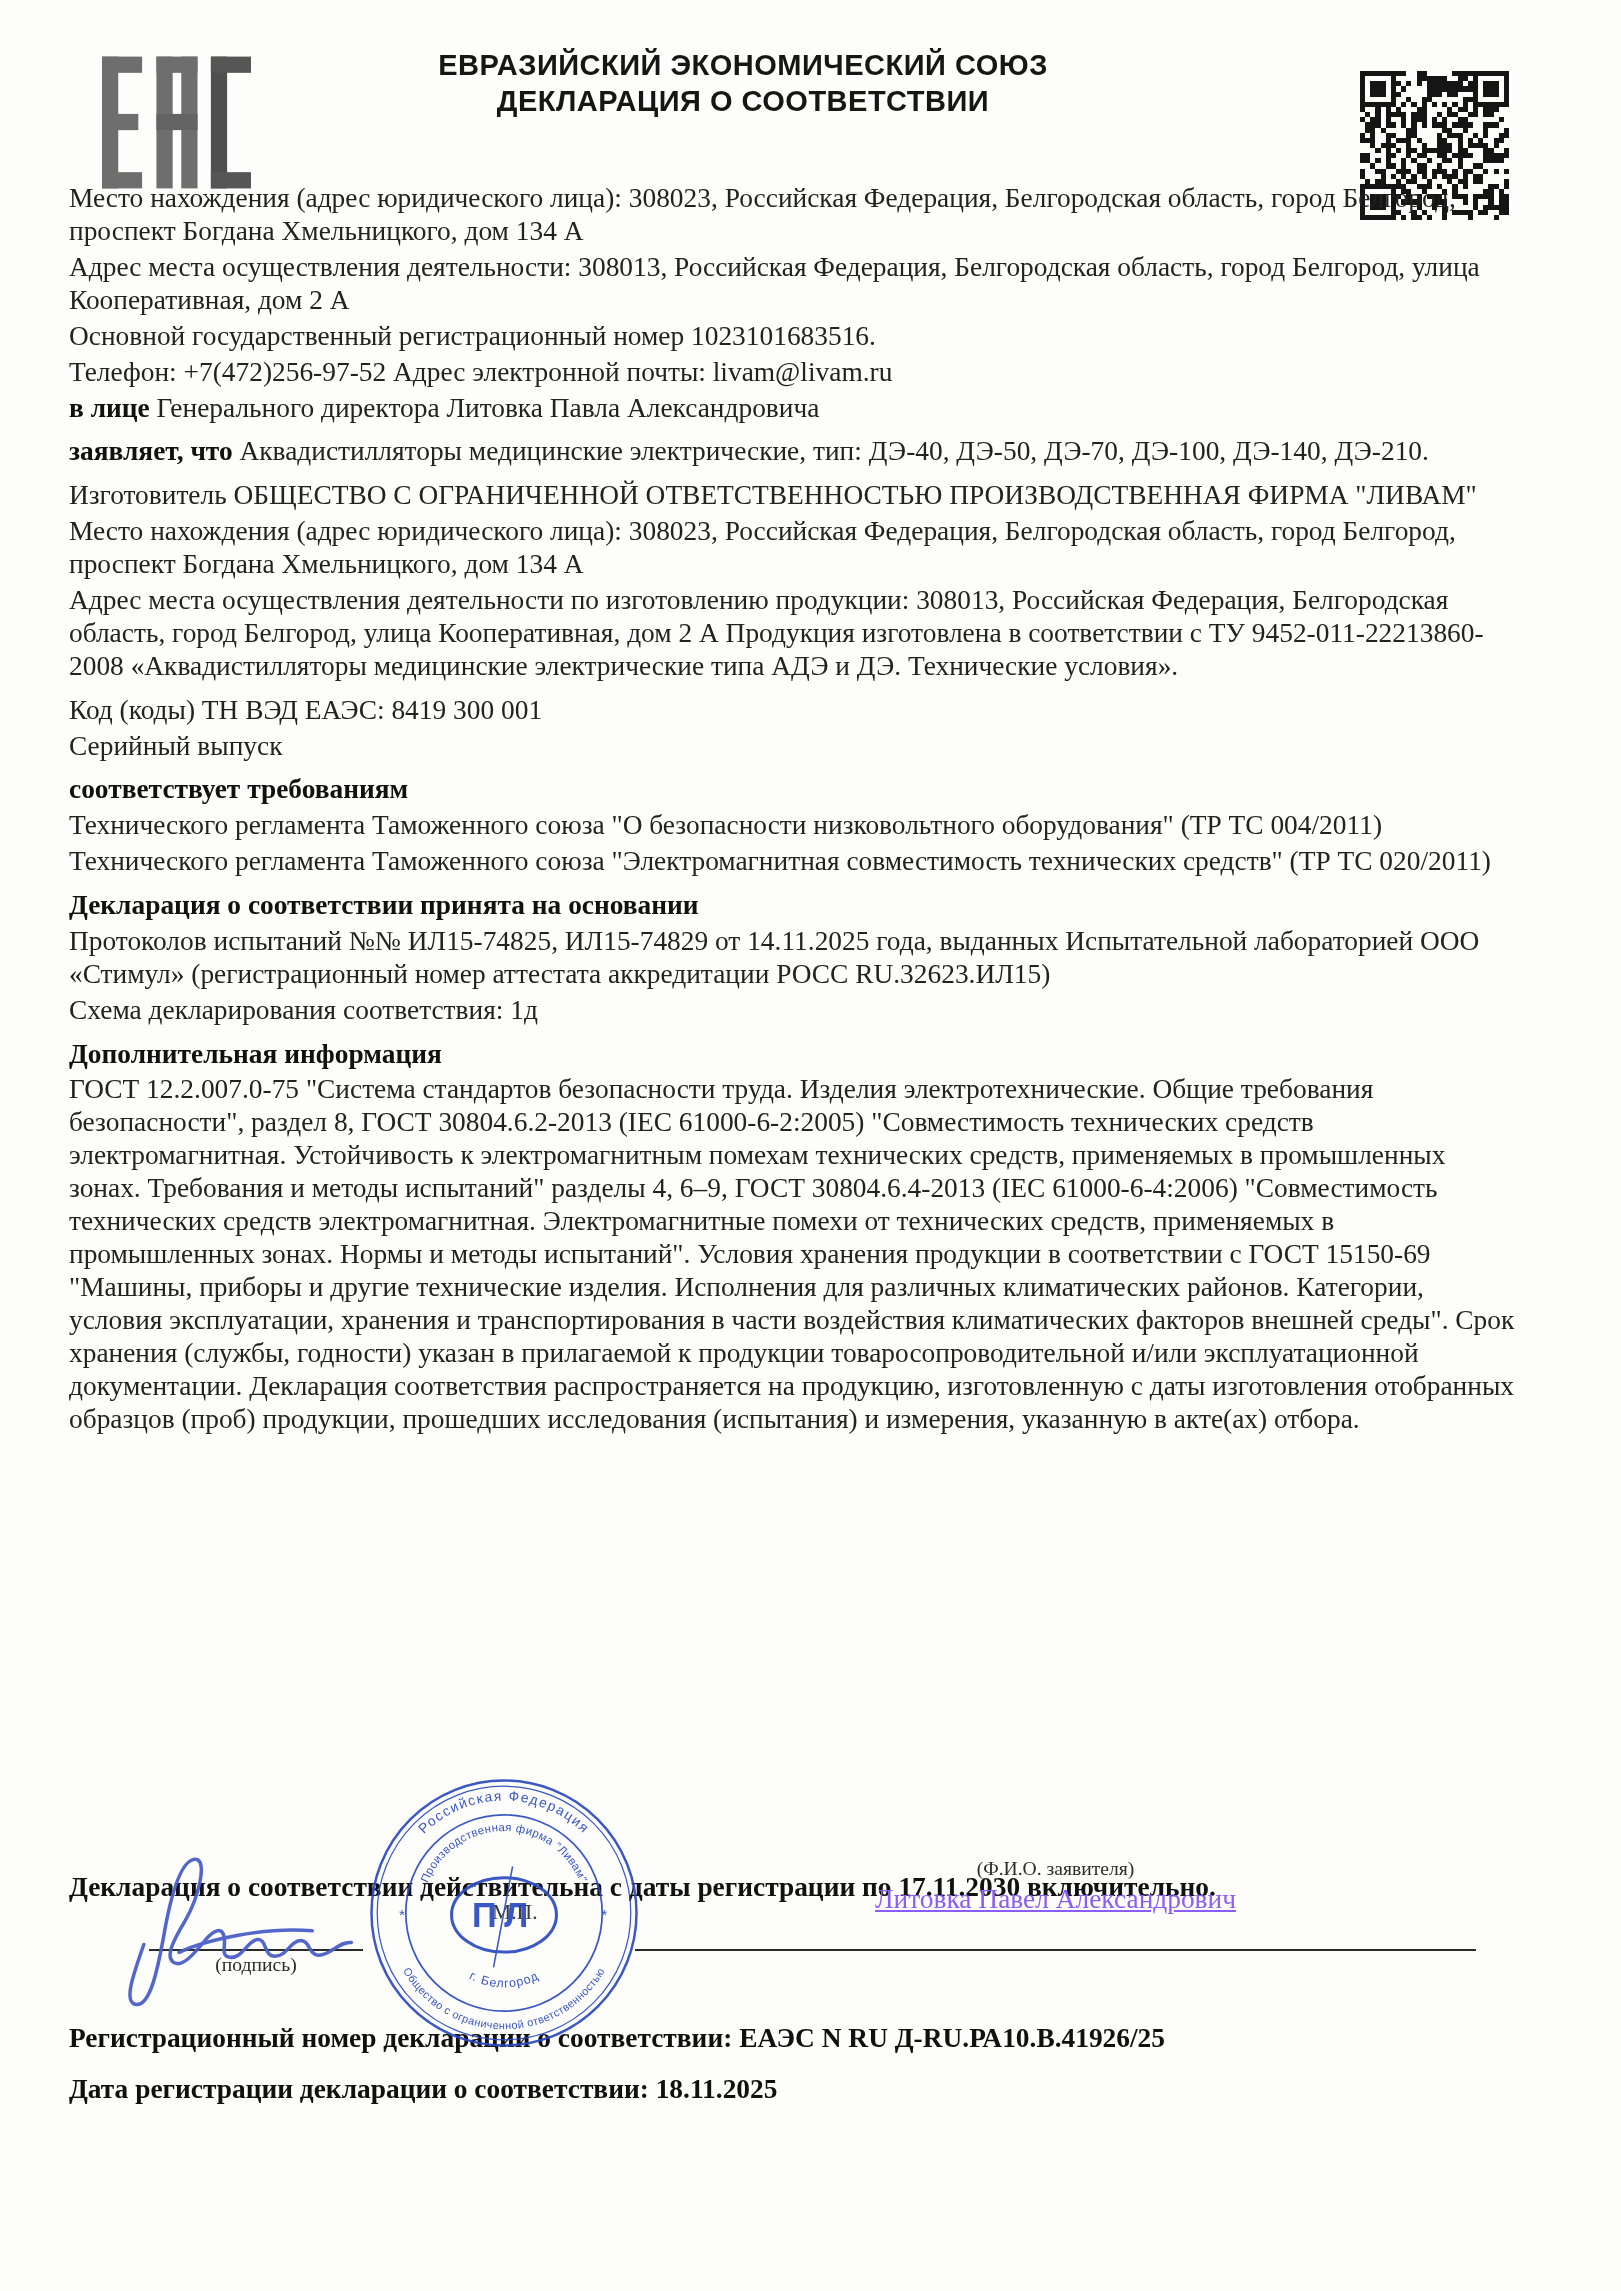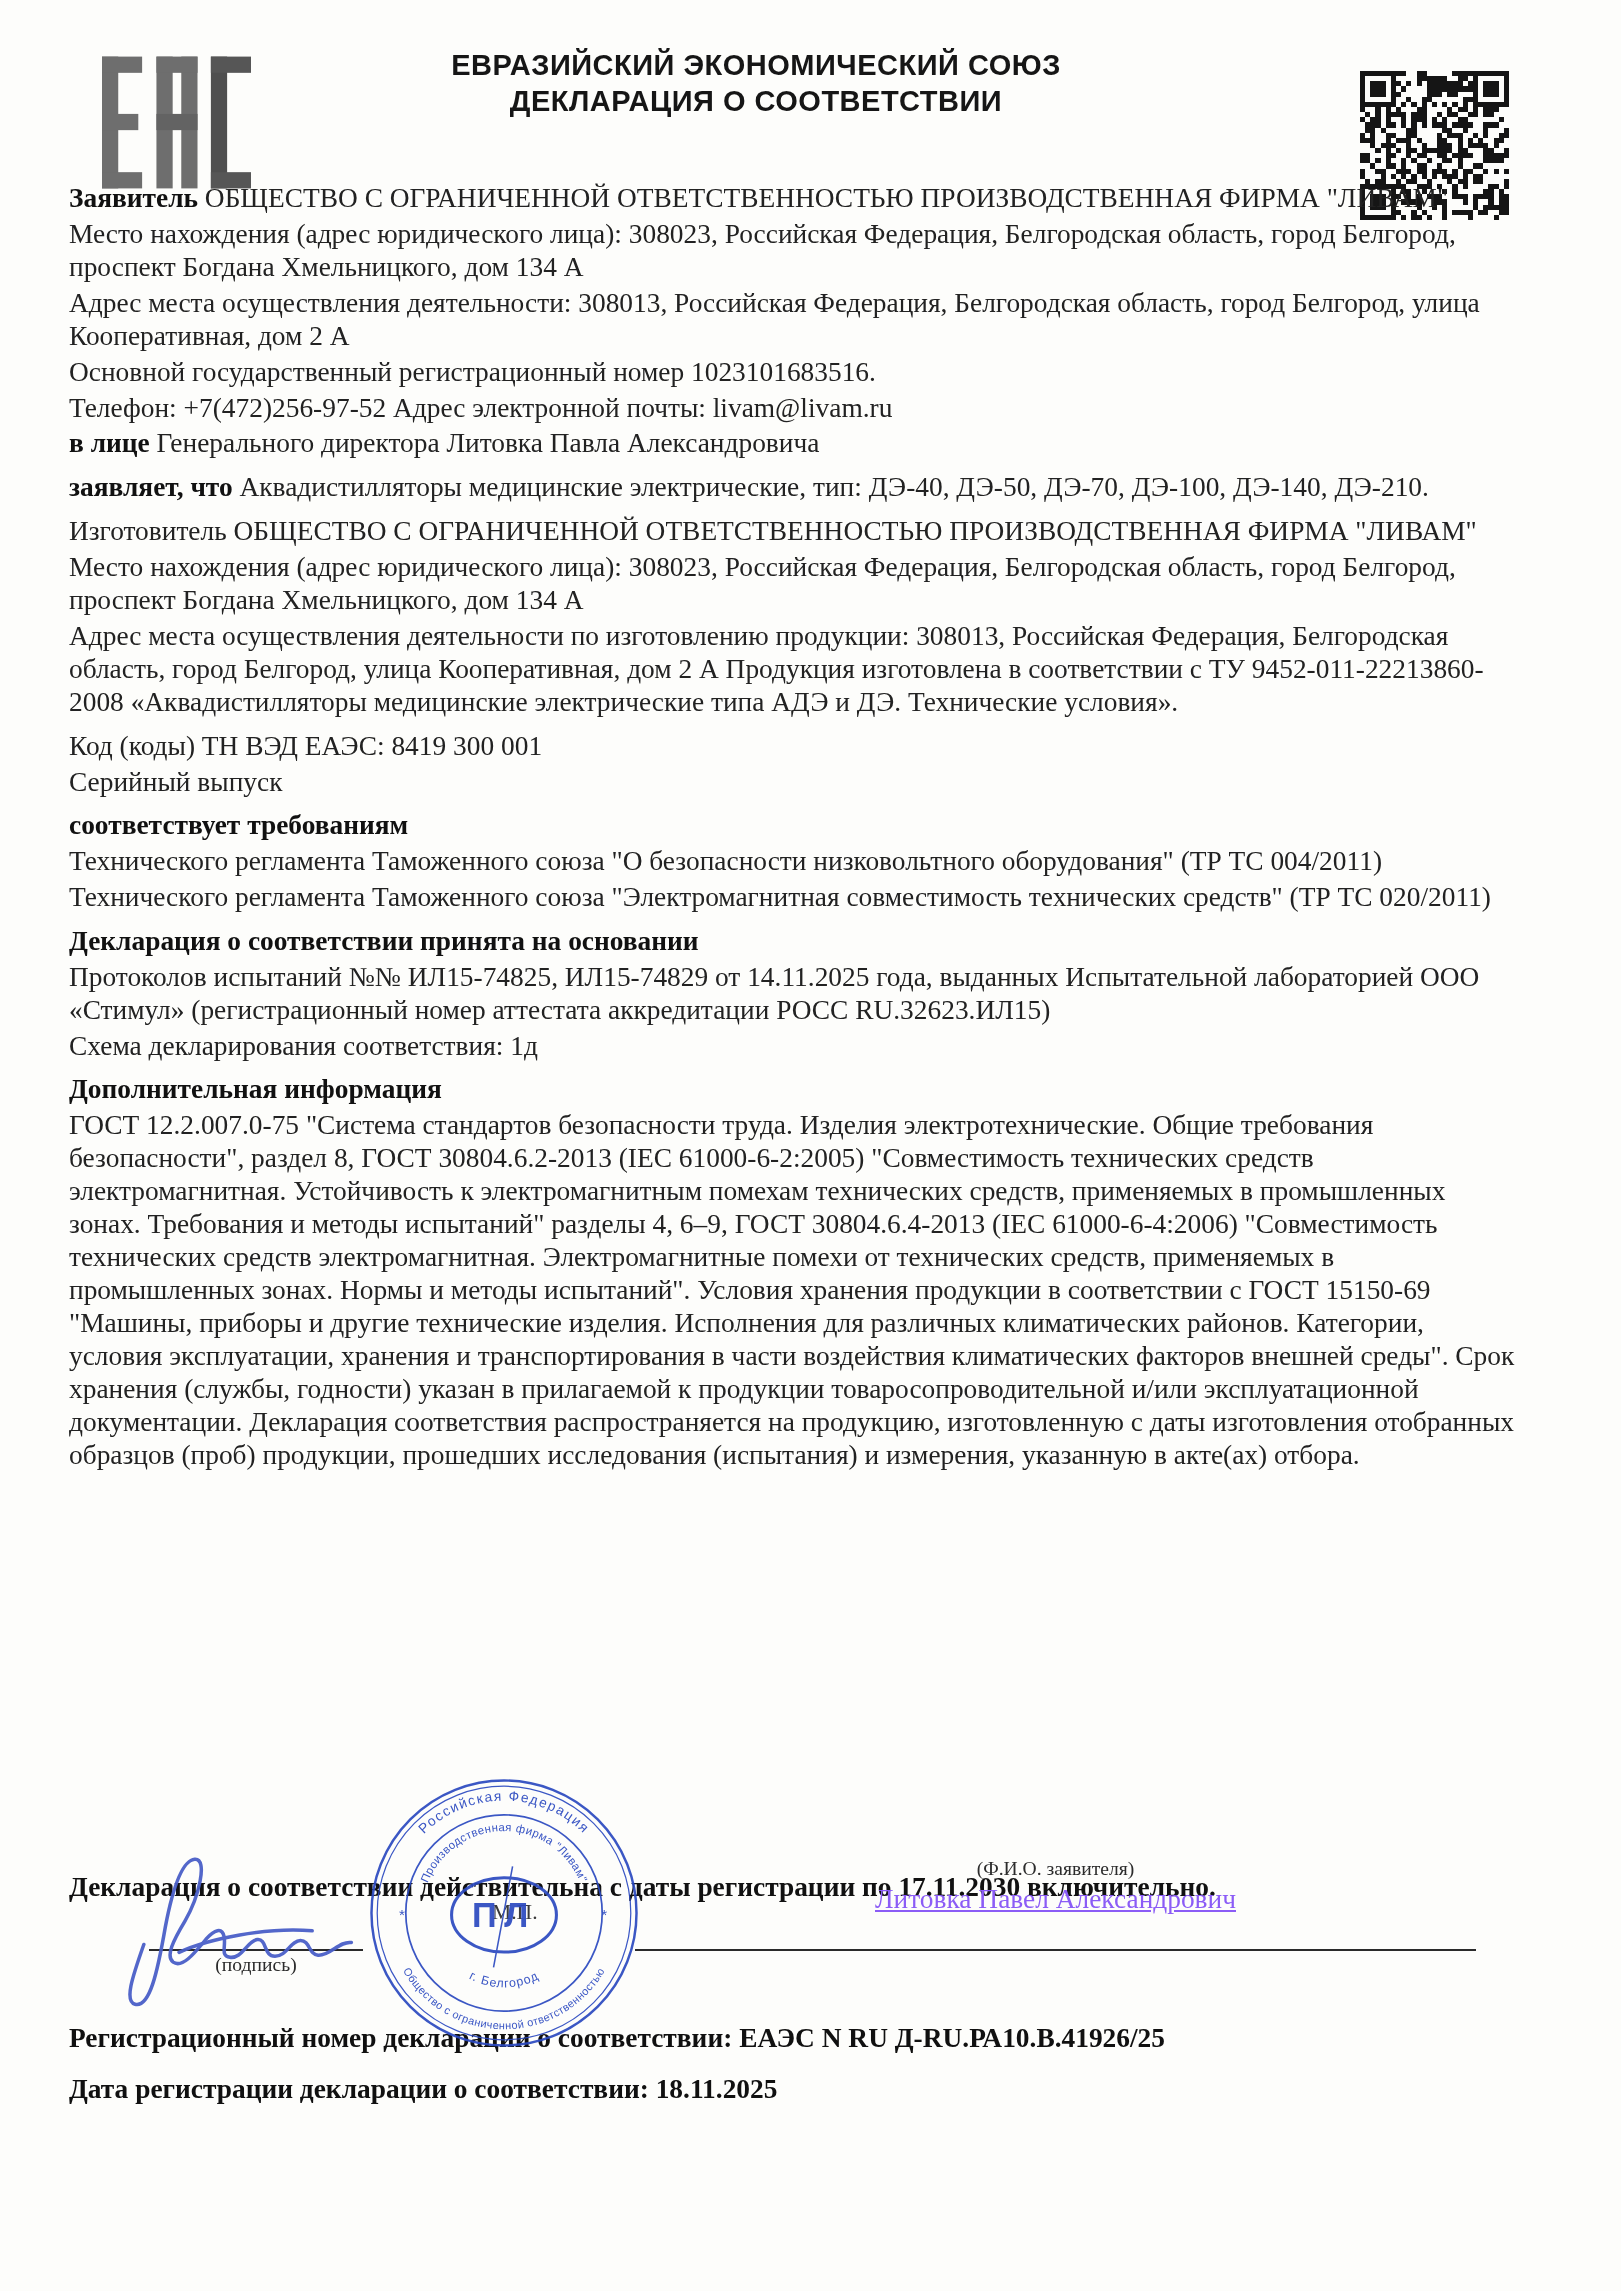--- a/index.html
+++ b/index.html
@@ -8,21 +8,21 @@
     width:1621px;height:2292px;
     margin:0 auto;
     background:#fdfdfb;
     font-family:"Liberation Serif","DejaVu Serif",serif;
     color:#1e1e1e;
     overflow:hidden;
   }
   
   .eac-logo{position:absolute;left:102px;top:55px;width:149px;height:135px;}
   .doc-title{
-    position:absolute;left:364px;top:47px;width:784px;
+    position:absolute;left:351px;top:47px;width:784px;
     text-align:center;
     font-family:"Liberation Sans","DejaVu Sans",sans-serif;
     font-weight:bold;font-size:29px;line-height:36px;color:#161616;
     letter-spacing:0.5px;
   }
   .qr{position:absolute;left:1360px;top:71px;width:149px;height:149px;}
   
   .body-text{
     position:absolute;left:69px;top:182px;width:1453px;
     font-size:27.4px;line-height:33px;color:#222;
@@ -535,21 +535,20 @@
       <rect x="8" y="28" width="1" height="1" fill="#151515"></rect>
       <rect x="10" y="28" width="1" height="1" fill="#151515"></rect>
       <rect x="11" y="28" width="1" height="1" fill="#151515"></rect>
       <rect x="13" y="28" width="1" height="1" fill="#151515"></rect>
       <rect x="16" y="28" width="1" height="1" fill="#151515"></rect>
       <rect x="21" y="28" width="1" height="1" fill="#151515"></rect>
       <rect x="26" y="28" width="1" height="1" fill="#151515"></rect>
     </svg>
 
   <main class="body-text">
-      <p class="para"><span class="lead bold">Заявитель</span> ОБЩЕСТВО С ОГРАНИЧЕННОЙ ОТВЕТСТВЕННОСТЬЮ ПРОИЗВОДСТВЕННАЯ ФИРМА "ЛИВАМ"</p>
       <p class="para">Место нахождения (адрес юридического лица): 308023, Российская Федерация, Белгородская область, город Белгород, проспект Богдана Хмельницкого, дом 134 А</p>
       <p class="para">Адрес места осуществления деятельности: 308013, Российская Федерация, Белгородская область, город Белгород, улица Кооперативная, дом 2 А</p>
       <p class="para">Основной государственный регистрационный номер 1023101683516.</p>
       <p class="para">Телефон: +7(472)256-97-52 Адрес электронной почты: livam@livam.ru</p>
       <p class="para"><span class="lead bold">в лице</span> Генерального директора Литовка Павла Александровича</p>
       <p class="para gap"><span class="lead bold">заявляет, что</span> Аквадистилляторы медицинские электрические, тип: ДЭ-40, ДЭ-50, ДЭ-70, ДЭ-100, ДЭ-140, ДЭ-210.</p>
       <p class="para gap"><span class="lead">Изготовитель</span> ОБЩЕСТВО С ОГРАНИЧЕННОЙ ОТВЕТСТВЕННОСТЬЮ ПРОИЗВОДСТВЕННАЯ ФИРМА "ЛИВАМ"</p>
       <p class="para">Место нахождения (адрес юридического лица): 308023, Российская Федерация, Белгородская область, город Белгород, проспект Богдана Хмельницкого, дом 134 А</p>
       <p class="para">Адрес места осуществления деятельности по изготовлению продукции: 308013, Российская Федерация, Белгородская область, город Белгород, улица Кооперативная, дом 2 А Продукция изготовлена в соответствии с ТУ 9452-011-22213860-2008 «Аквадистилляторы медицинские электрические типа АДЭ и ДЭ. Технические условия».</p>
       <p class="para gap">Код (коды) ТН ВЭД ЕАЭС: 8419 300 001</p>

